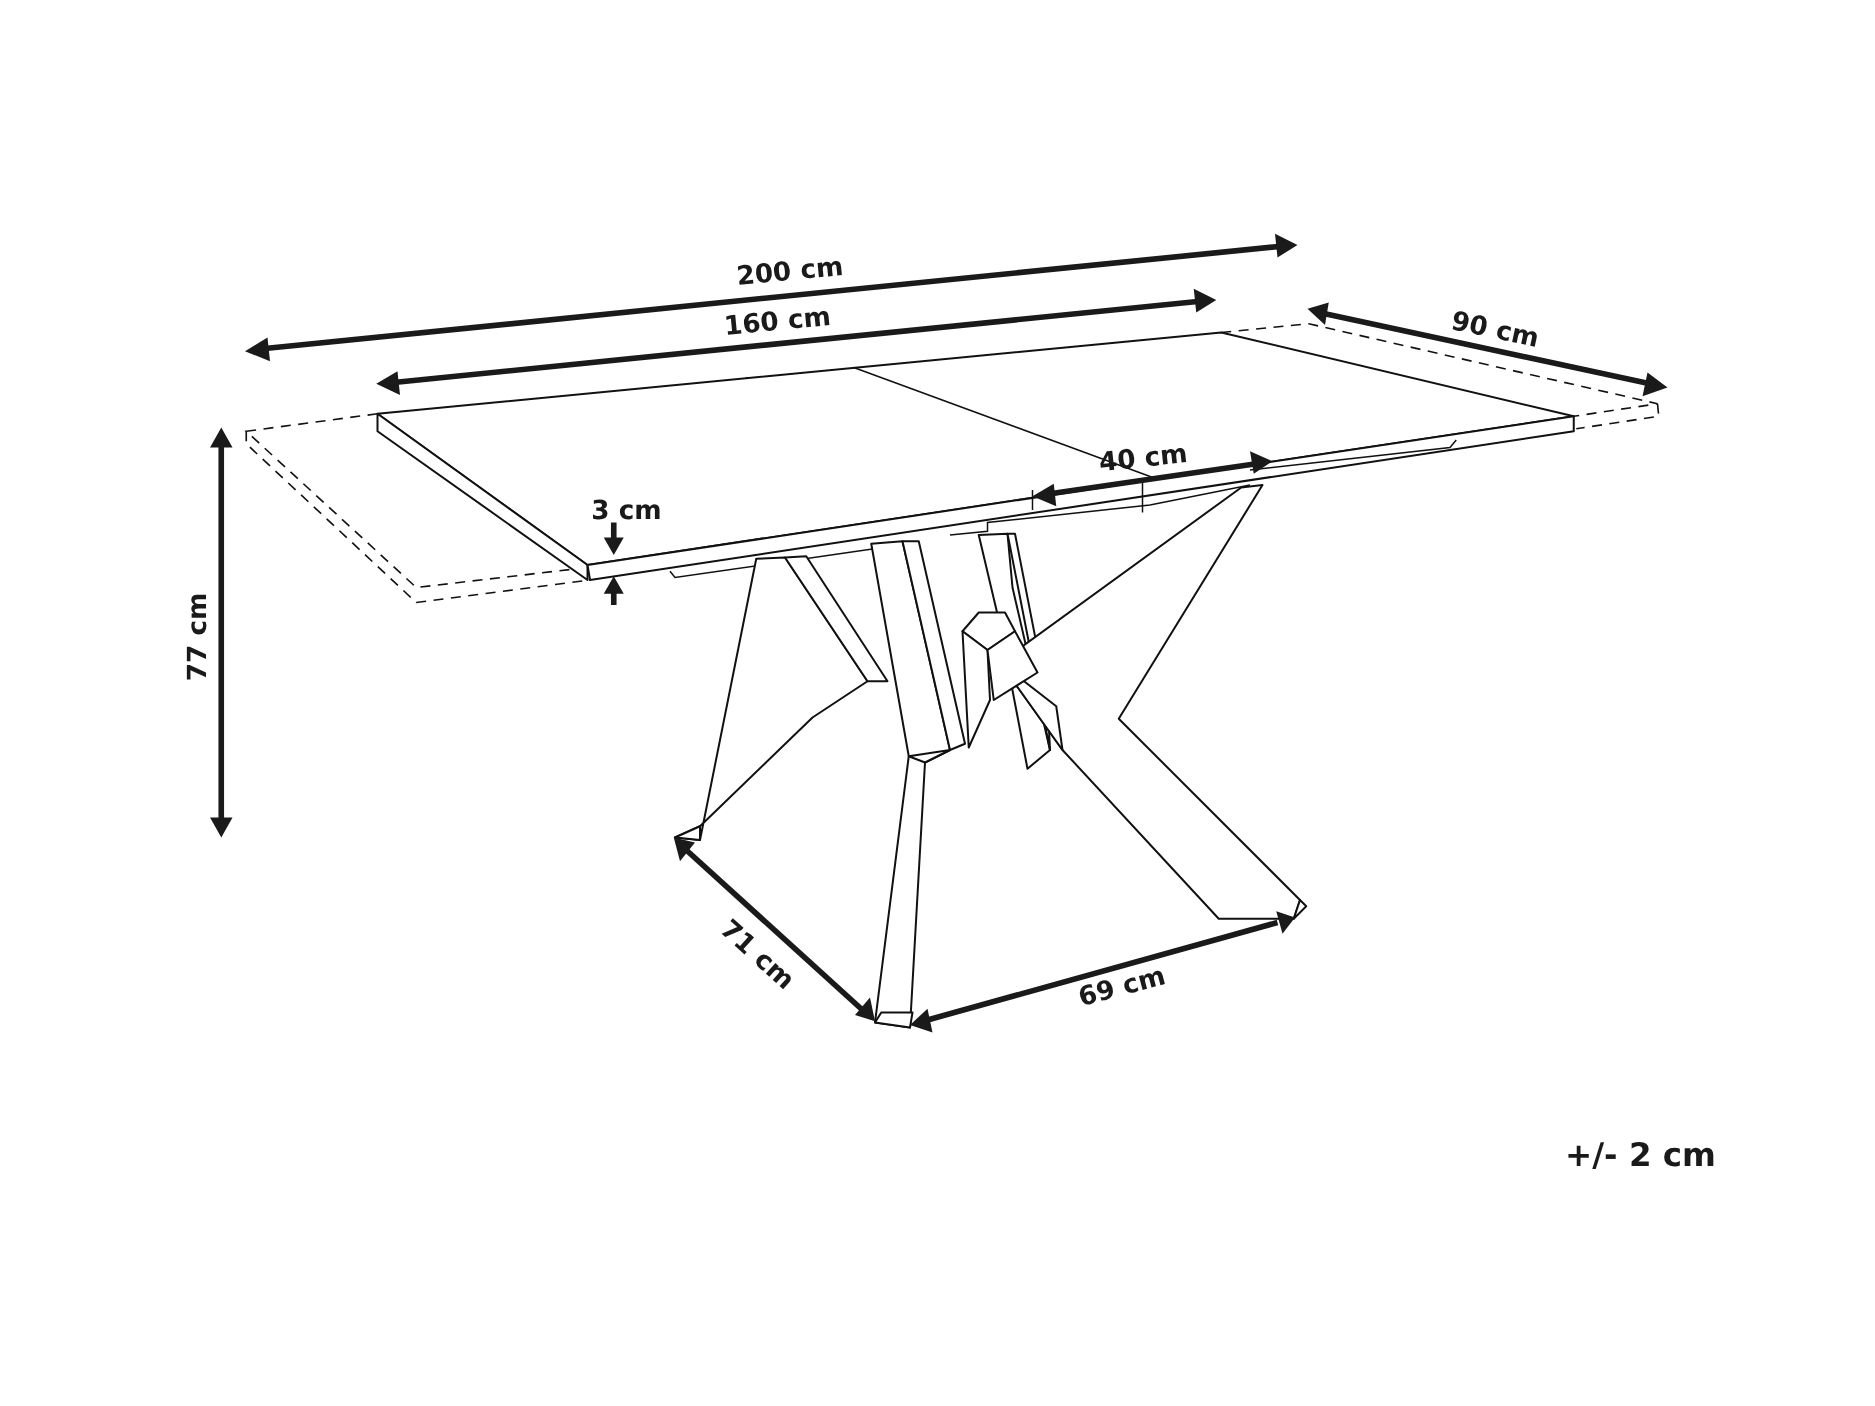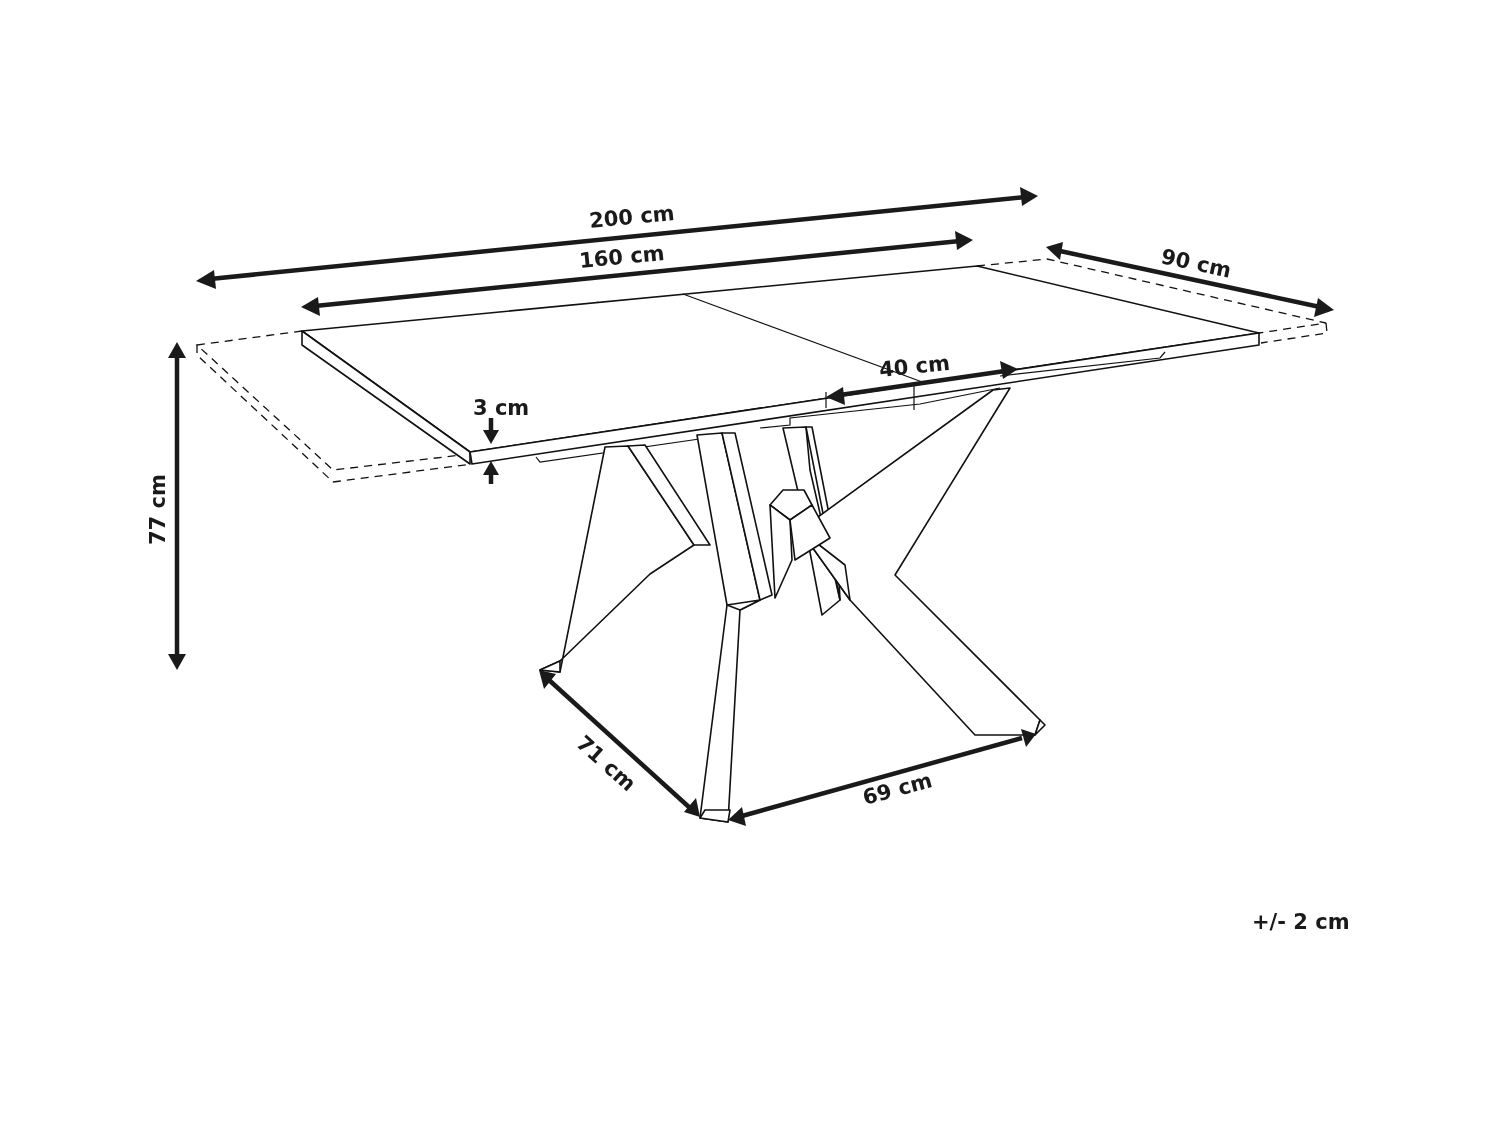--- a/index.html
+++ b/index.html
@@ -4,21 +4,21 @@
   <style>
     html, body { margin: 0; padding: 0; background: #ffffff; }
     body { width: 1500px; height: 1125px; position: relative; overflow: hidden; font-family: "DejaVu Sans", sans-serif; }
     svg#drawing { position: absolute; left: 0; top: 0; }
     .line { stroke: #111; stroke-width: 1.6; fill: #fff; stroke-linejoin: round; }
     .thin { stroke: #111; stroke-width: 1.2; fill: none; }
     .dash { stroke: #111; stroke-width: 1.3; fill: none; stroke-dasharray: 8 6; }
     .dim { stroke: #1a1a1a; stroke-width: 4.5; fill: none; }
     .arrow { fill: #1a1a1a; }
     .lbl { font-family: "DejaVu Sans", sans-serif; font-weight: bold; font-size: 21px; fill: #1a1a1a; }
-    #tolerance { position: absolute; left: 1252px; top: 910px; font-family: "DejaVu Sans", sans-serif; font-weight: bold; font-size: 21px; color: #1a1a1a; }
+    #tolerance { position: absolute; left: 1252px; top: 910px; font-family: "DejaVu Sans", sans-serif; font-weight: bold; font-size: 26px; color: #1a1a1a; }
   </style>
 </head>
 <body>
 
 <svg id="drawing" width="1500" height="1125" viewBox="0 0 1500 1125" xmlns="http://www.w3.org/2000/svg">
 
   <g>
     <polyline class="dash" points="302,331 197,345 333,470 470,454"></polyline>
     <polyline class="dash" points="197,345 197,355 333,482 472,464"></polyline>
     <polyline class="dash" points="977,266 1047,259 1326,323 1259,333"></polyline>

